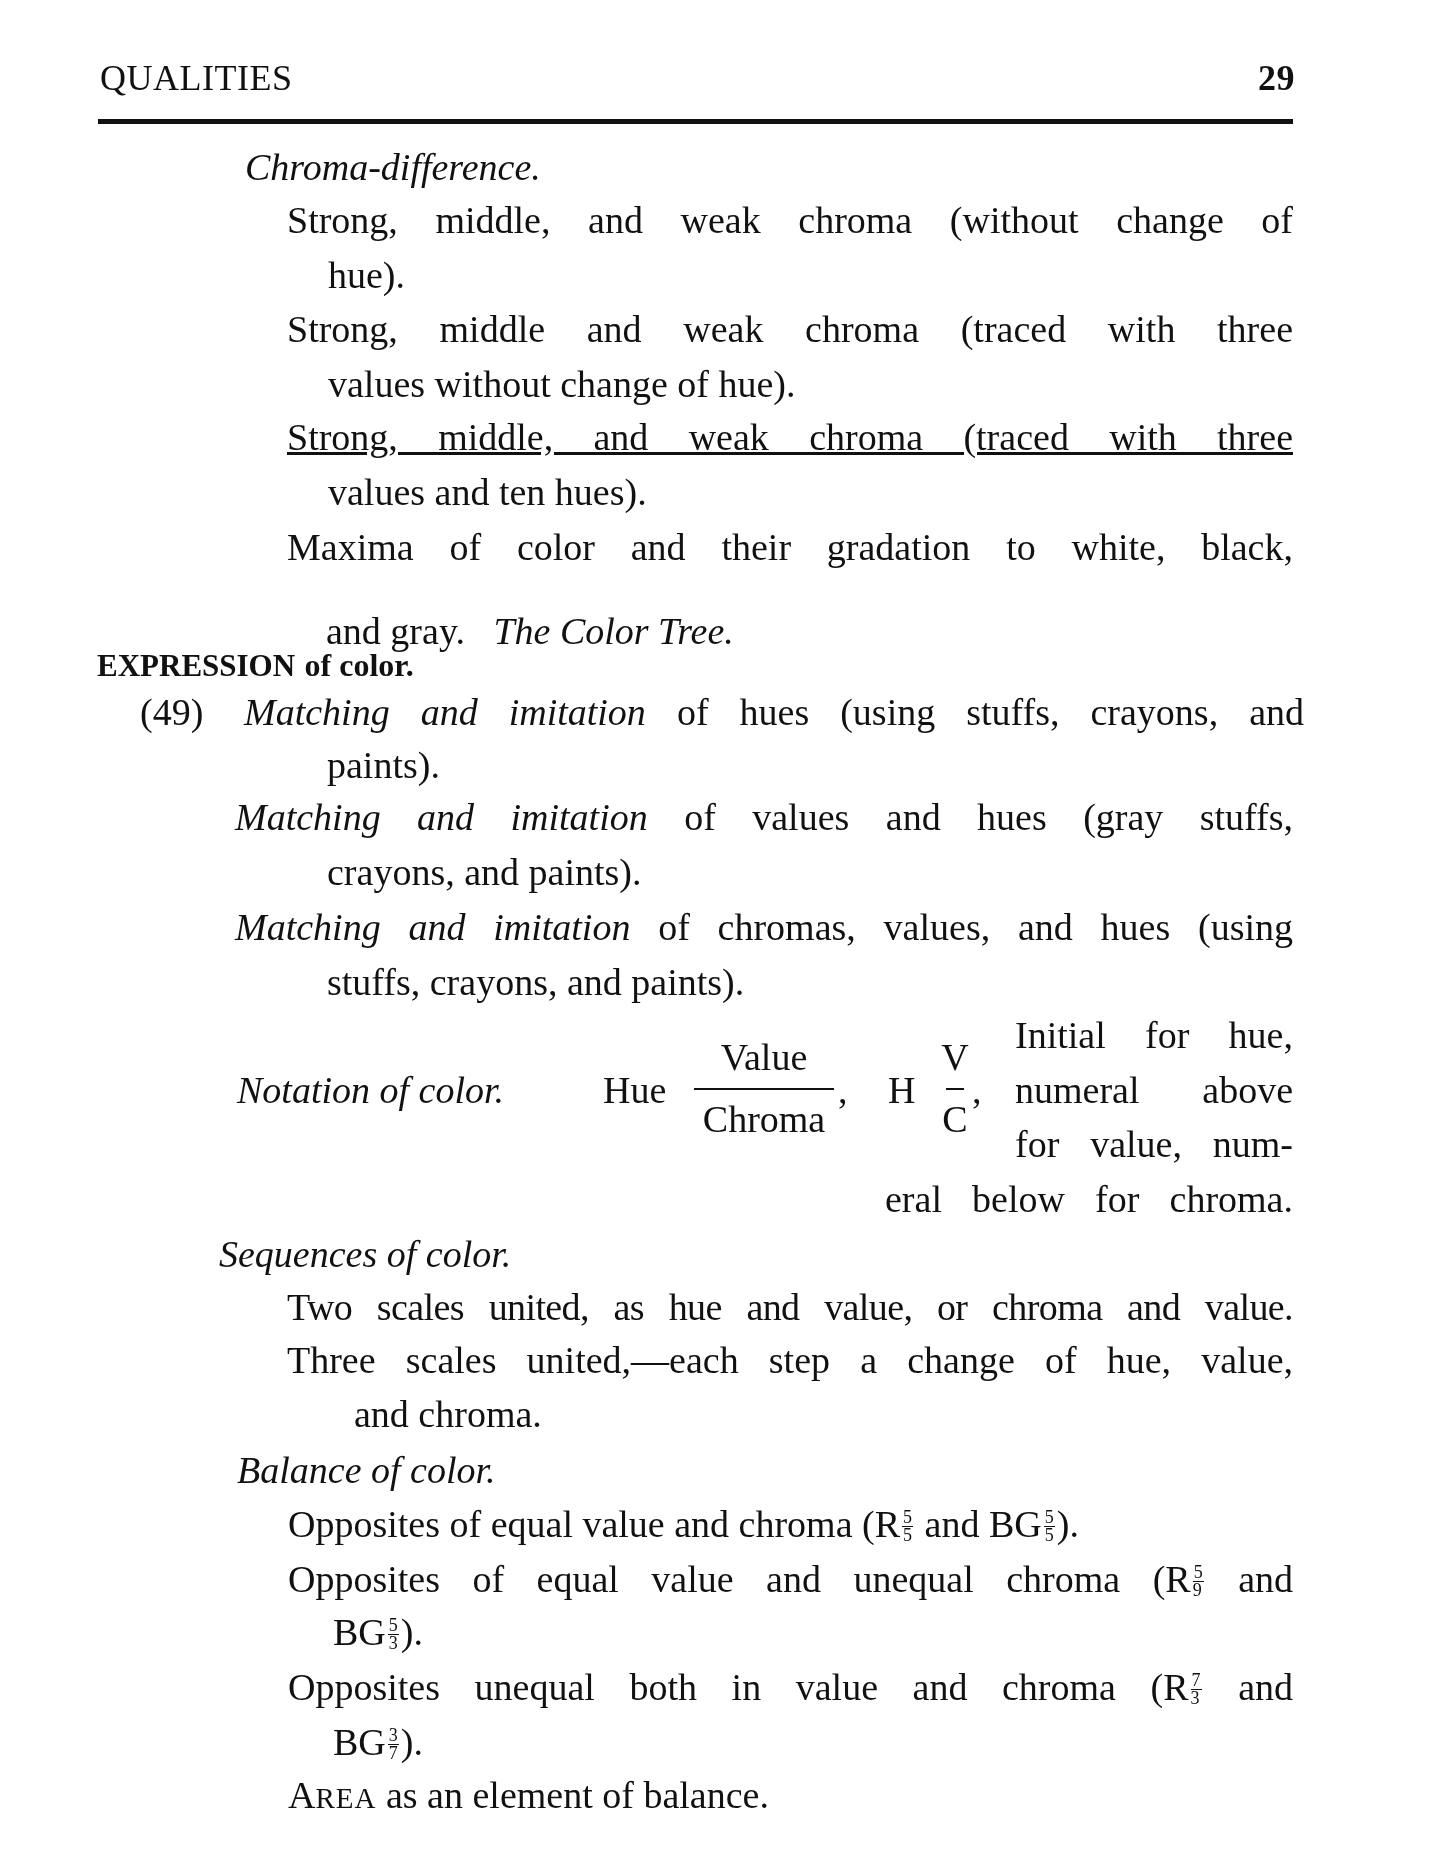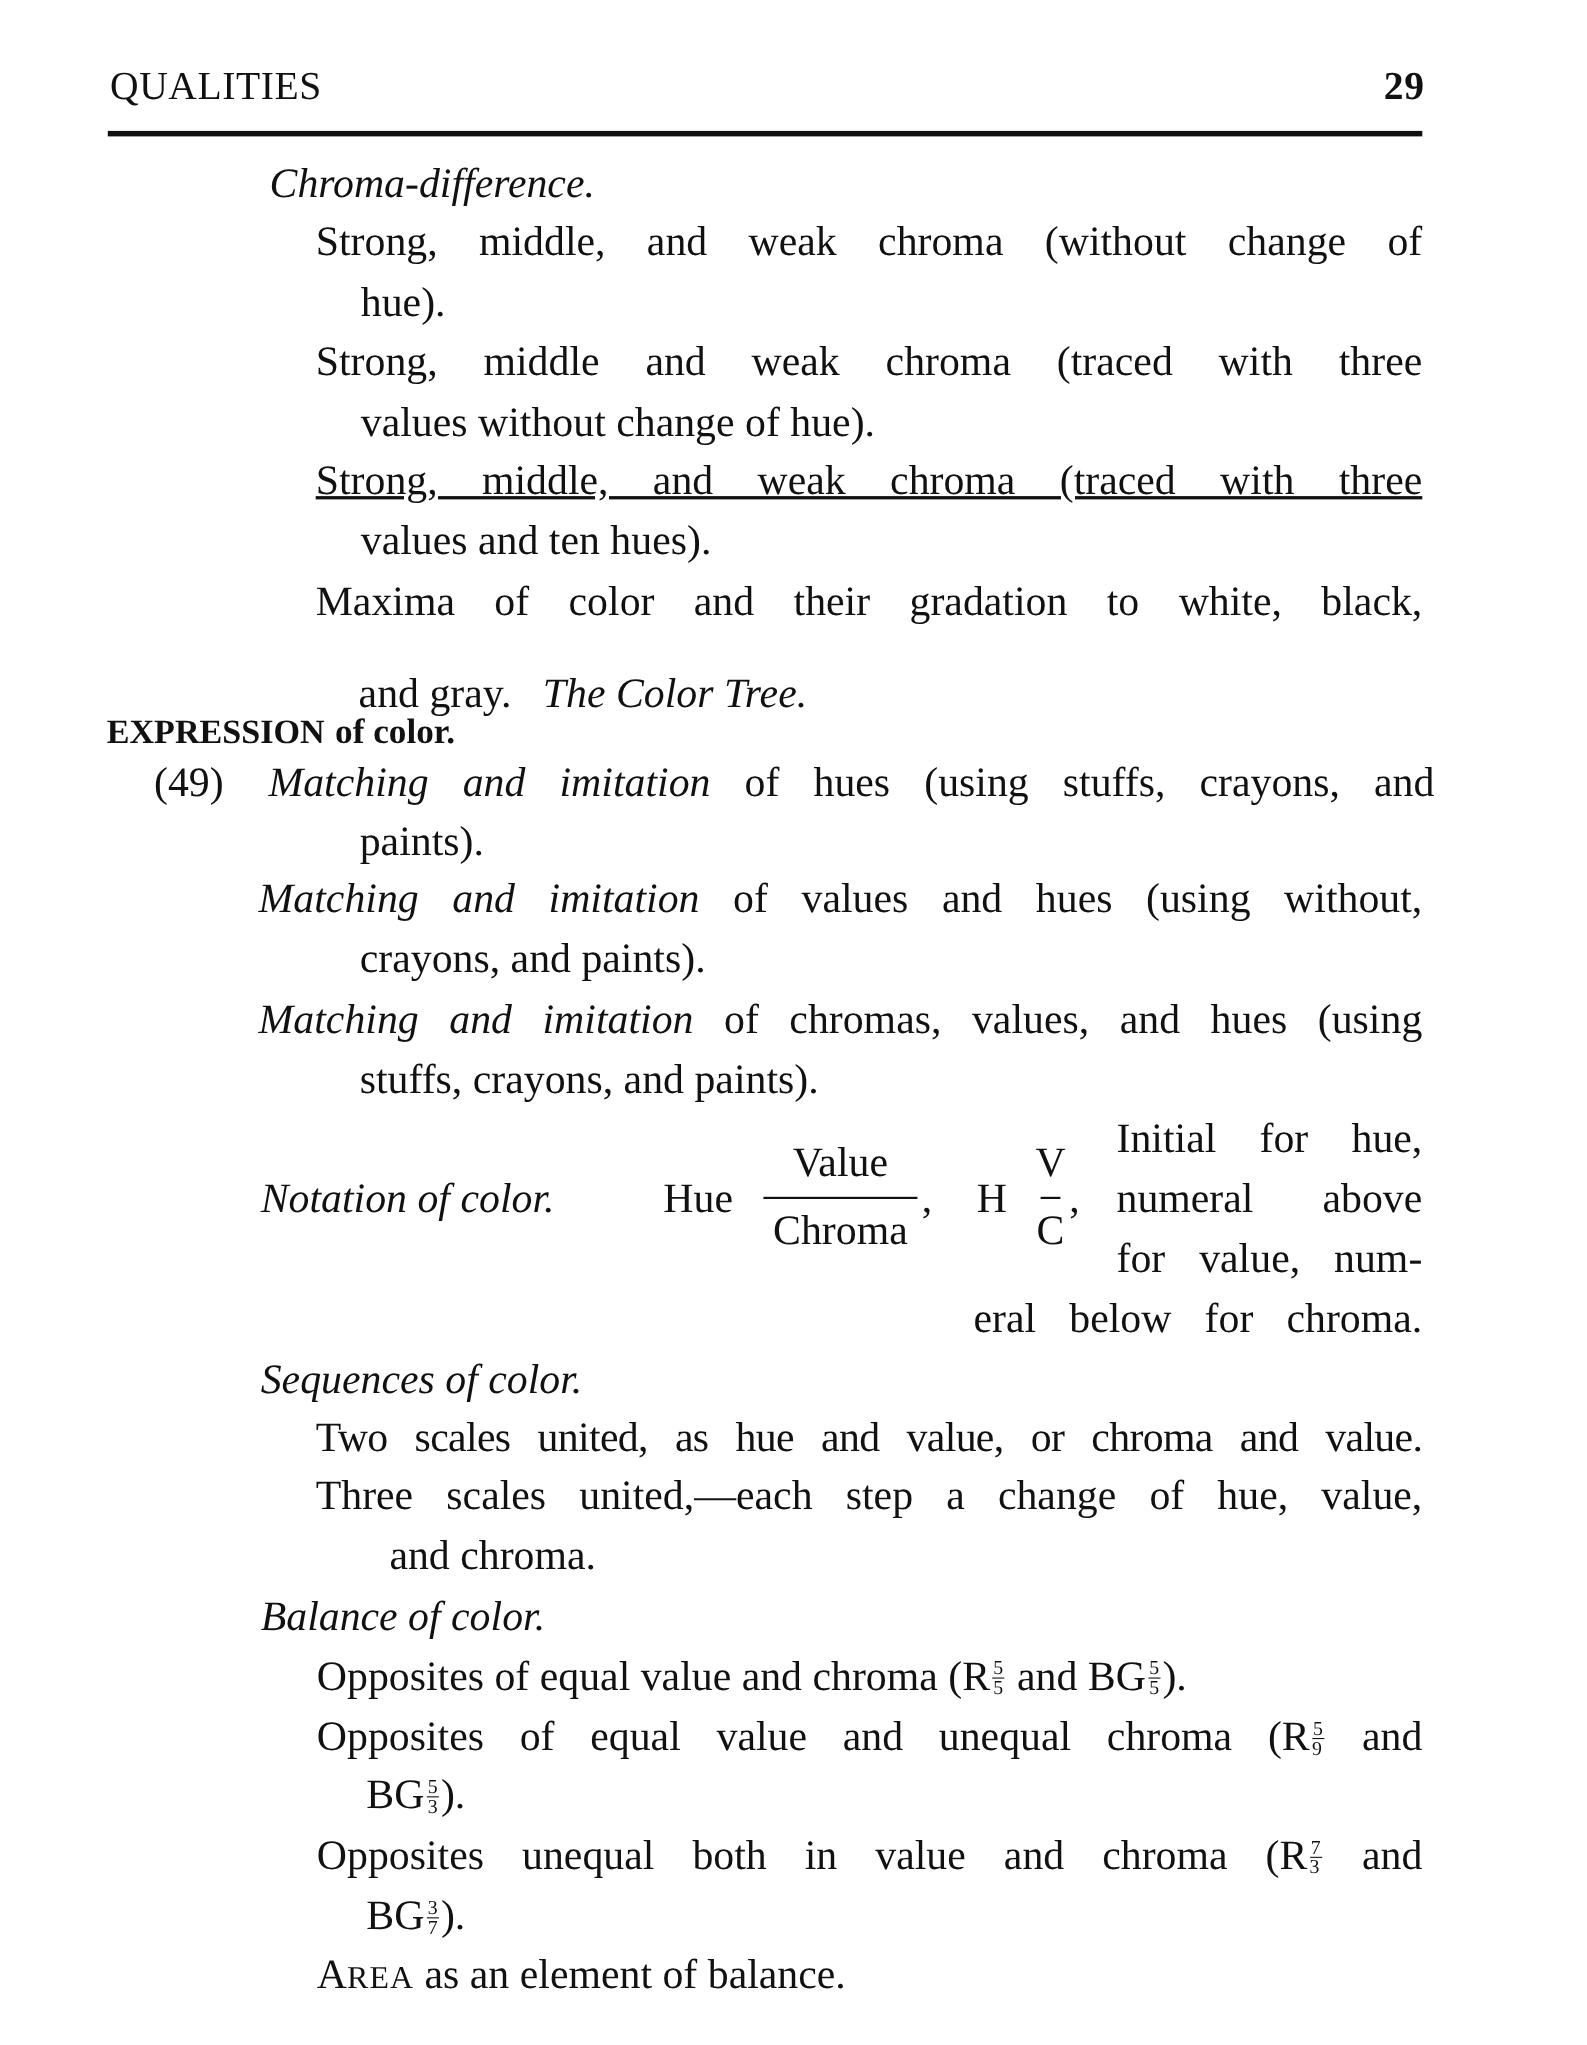--- a/index.html
+++ b/index.html
@@ -48,21 +48,21 @@
   <span class="bold-head" style="font-size:32px;">of color.</span>
 </div>
 
 <div class="ln" style="left:140px; top:693px;">(49)</div>
 <div class="ln j" style="left:244px; top:693px; width:1060px;">
   <span class="it">Matching and imitation</span> <span>of hues (using stuffs, crayons, and</span>
 </div>
 <div class="ln" style="left:327px; top:746px;">paints).</div>
 
 <div class="ln j" style="left:235px; top:798px; width:1058px;">
-  <span class="it">Matching and imitation</span> <span>of values and hues (using without,</span>
+  <span class="it">Matching and imitation</span> <span>of values and hues (gray stuffs,</span>
 </div>
 <div class="ln" style="left:327px; top:853px;">crayons, and paints).</div>
 
 <div class="ln j" style="left:235px; top:908px; width:1058px;">
   <span class="it">Matching and imitation</span> <span>of chromas, values, and hues (using</span>
 </div>
 <div class="ln" style="left:327px; top:963px;">stuffs, crayons, and paints).</div>
 
 <div class="ln it" style="left:237px; top:1071px;">Notation of color.</div>
 <div class="ln" style="left:603px; top:1071px;">Hue</div>
@@ -80,21 +80,21 @@
   <div class="bar" style="left:8px; right:8px; top:50px;"></div>
   <div style="position:absolute; left:0; right:0; top:62px; text-align:center;">C</div>
 </div>
 <div class="ln" style="left:972px; top:1071px;">,</div>
 
 <div class="ln j" style="left:1015px; top:1016px; width:278px;">Initial for hue,</div>
 <div class="ln j" style="left:1015px; top:1071px; width:278px;">numeral above</div>
 <div class="ln j" style="left:1015px; top:1125px; width:278px;">for value, num-</div>
 <div class="ln j" style="left:885px; top:1180px; width:408px;">eral below for chroma.</div>
 
-<div class="ln it" style="left:237px; top:1235px;">Sequences of color.</div>
+<div class="ln it" style="left:219px; top:1235px;">Sequences of color.</div>
 <div class="ln j" style="left:287px; top:1288px; width:1006px; letter-spacing:-0.6px;">Two scales united, as hue and value, or chroma and value.</div>
 <div class="ln j" style="left:287px; top:1341px; width:1006px;">Three scales united,—each step a change of hue, value,</div>
 <div class="ln" style="left:330px; top:1395px;margin-left:24px;">and chroma.</div>
 
 <div class="ln it" style="left:237px; top:1451px;">Balance of color.</div>
 
 <div class="ln" style="left:288px; top:1505px;">
   <span>Opposites of equal value and chroma (</span><span>R</span><span class="frac"><span class="num">5</span><span>5</span></span><span> and </span><span>BG</span><span class="frac"><span class="num">5</span><span>5</span></span><span>).</span>
 </div>
 

